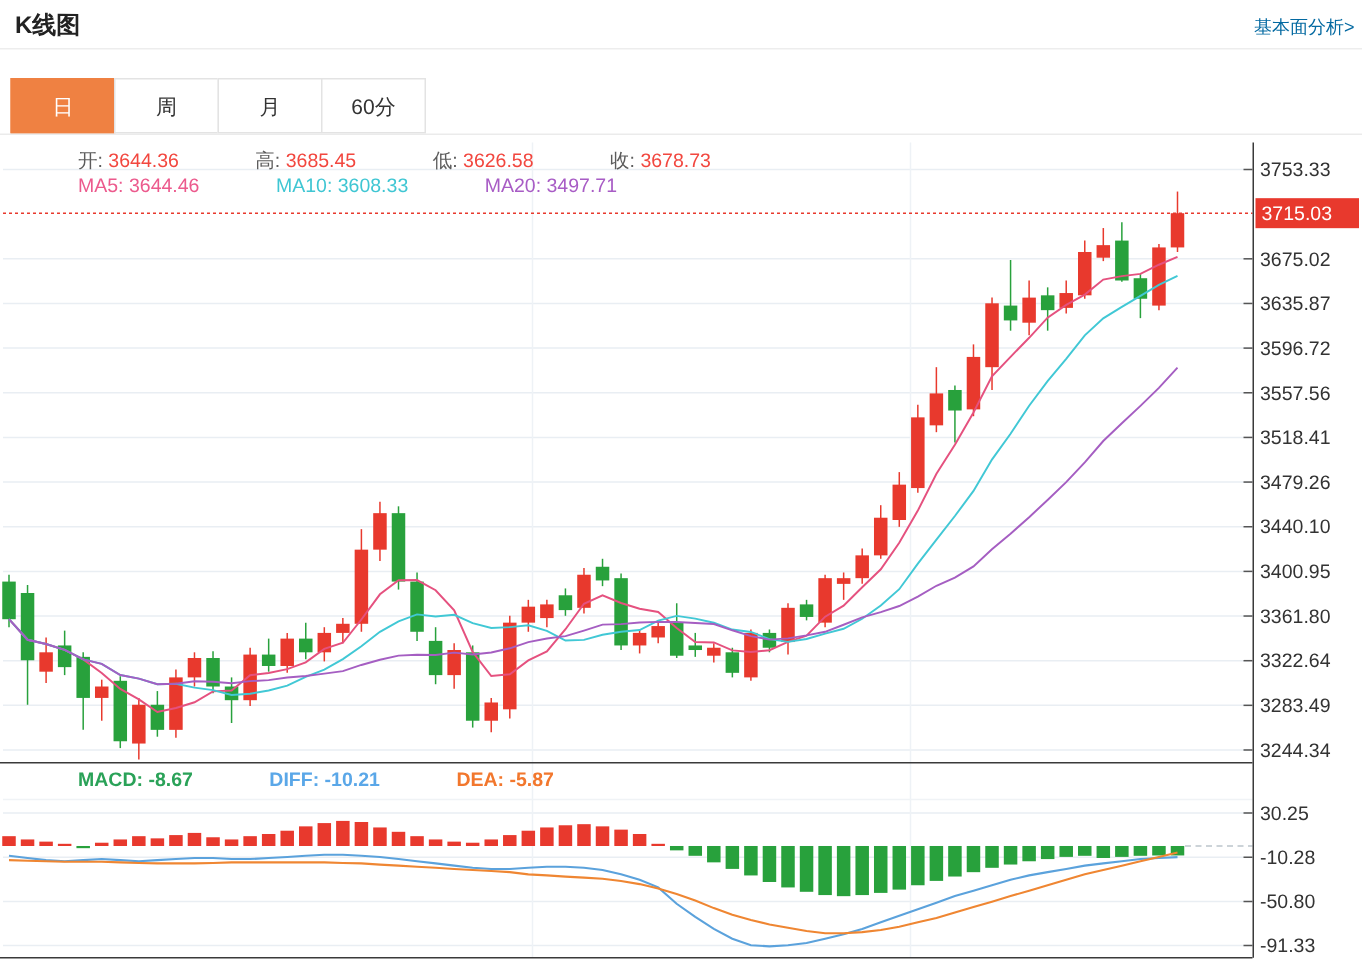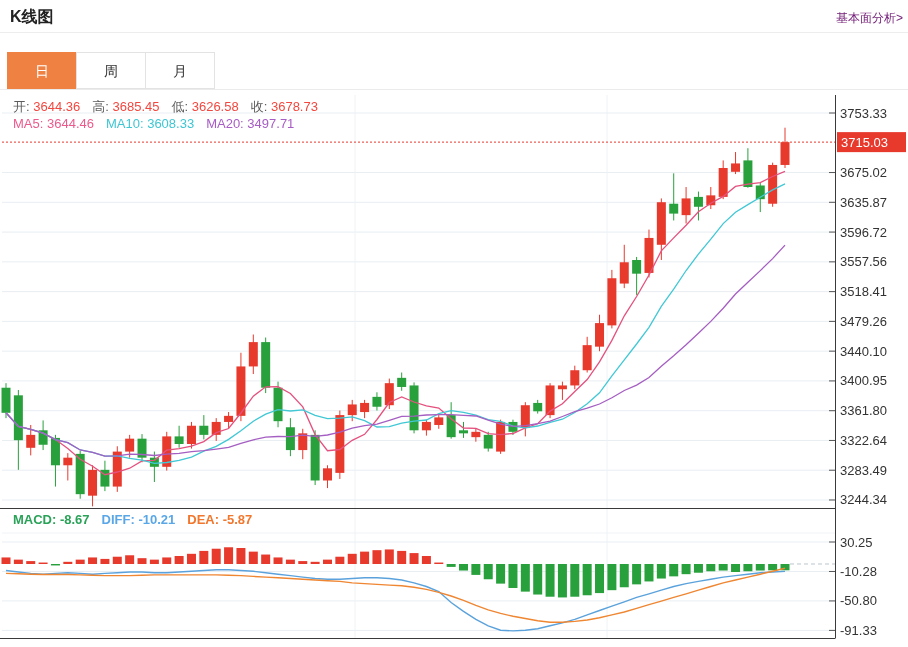--- a/index.html
+++ b/index.html
@@ -1,48 +1,49 @@
 <!DOCTYPE html>
 <html><head>
 <meta charset="utf-8">
 <style>
   * { margin:0; padding:0; box-sizing:border-box; }
   html,body { background:#fff; }
   body { font-family:"Liberation Sans", sans-serif; }
   .page { position:relative; width:908px; height:647px; background:#fff; overflow:hidden; }
   .header-title { position:absolute; left:10px; top:7px; font-size:16px; font-weight:bold; color:#222; }
-  .header-link { position:absolute; right:5px; top:10px; font-size:12px; color:#701a75; cursor:pointer; }
+  .header-link { position:absolute; right:5px; top:10px; font-size:12px; color:#0369a1; cursor:pointer; }
   .header-divider { position:absolute; left:0; top:32px; width:908px; height:1px; background:#ededed; }
   .tabs { position:absolute; left:7px; top:52px; display:flex; }
   .tab { width:70px; height:37px; line-height:36px; text-align:center; font-size:14px;
          color:#333; background:#fff; border:1px solid #e3e3e3; margin-left:-1px; cursor:pointer; }
   .tab:first-child { margin-left:0; }
   .tab.active { background:#ef8142; border-color:#ef8142; color:#fff; }
   .tabs-underline { position:absolute; left:0; top:89px; width:908px; height:1px; background:#ebebeb; }
   .legend-row { position:absolute; font-size:13px; white-space:nowrap; }
-  .legend-row .item { margin-right:12px; }
+  .legend-row .item { margin-right:12px;margin-left:39px; }
   .legend-row .lbl { color:#5c5c5c; }
   #ohlc-row { left:13px; top:98px; }
   #ma-row { left:13px; top:116px;text-align:center; }
   #macd-row { left:13px; top:512px;font-weight:bold; }
   svg { position:absolute; left:0; top:0; }
   svg text { font-family:"Liberation Sans", sans-serif; }
 </style>
 </head>
 <body>
 
 <div class="page">
   <div class="header-title">K线图</div>
   <div class="header-link">基本面分析&gt;</div>
   <div class="header-divider"></div>
 
   <div class="tabs" id="tabs">
       <div class="tab active">日</div>
       <div class="tab">周</div>
       <div class="tab">月</div>
+      <div class="tab">60分</div>
     </div>
   <div class="tabs-underline"></div>
 
   <svg id="chart" width="908" height="647">
       <line x1="2" y1="113" x2="835" y2="113" stroke="#e9eef3" stroke-width="1"></line>
       <line x1="2" y1="172.54065919999996" x2="835" y2="172.54065919999996" stroke="#e9eef3" stroke-width="1"></line>
       <line x1="2" y1="202.30718720000004" x2="835" y2="202.30718720000004" stroke="#e9eef3" stroke-width="1"></line>
       <line x1="2" y1="232.0737152000001" x2="835" y2="232.0737152000001" stroke="#e9eef3" stroke-width="1"></line>
       <line x1="2" y1="261.8478464" x2="835" y2="261.8478464" stroke="#e9eef3" stroke-width="1"></line>
       <line x1="2" y1="291.6143744000001" x2="835" y2="291.6143744000001" stroke="#e9eef3" stroke-width="1"></line>

